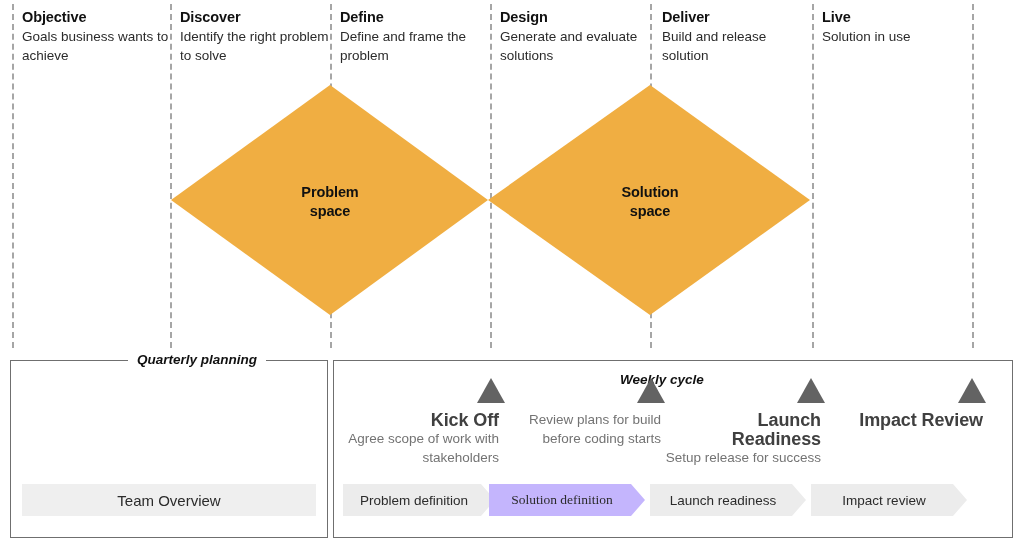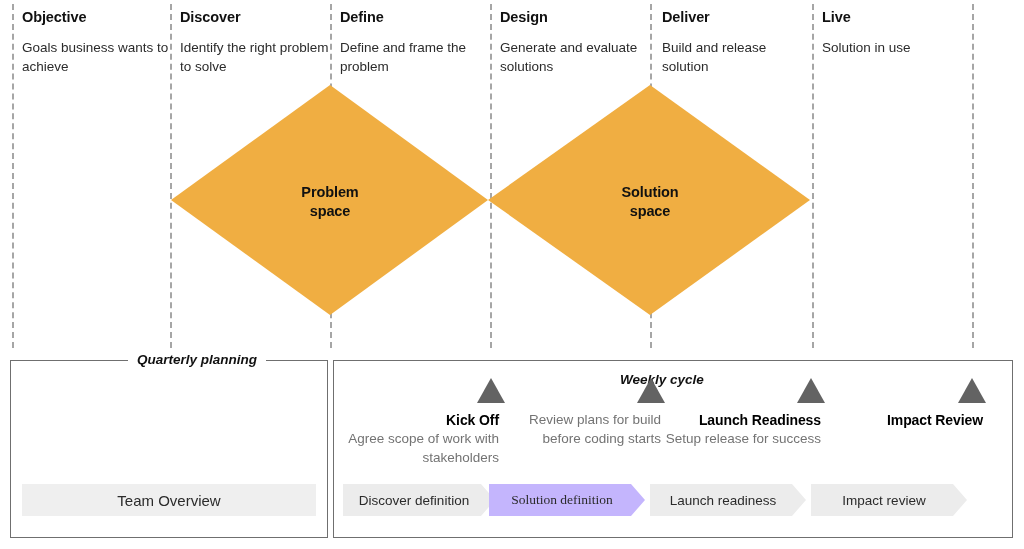--- a/index.html
+++ b/index.html
@@ -36,21 +36,21 @@
     font-weight: bold;
     color: #111111;
     line-height: 19px;
     letter-spacing: -0.1px;
   }
   .phase-desc {
     font-size: 13.5px;
     font-weight: normal;
     color: #2b2b2b;
     line-height: 18.5px;
-    margin-top: 12px;
+    margin-top: 1px;
   }
 
   
   .diamond-layer {
     position: absolute;
     left: 0;
     top: 0;
     width: 1024px;
     height: 345px;
     pointer-events: none;
@@ -95,23 +95,23 @@
   .milestone-text {
     position: absolute;
     top: 33px;
     right: 0;
     width: 160px;
     text-align: right;
     padding-right: 3px;
     box-sizing: border-box;
   }
   .milestone-title {
-    font-size: 14px;
-    font-weight: bold;
-    color: #000000;
+    font-size: 18px;
+    font-weight: bold;
+    color: #404040;
     line-height: 19px;
     letter-spacing: -0.1px;
   }
   .milestone-desc {
     font-size: 13.5px;
     color: #737373;
     line-height: 18.5px;
     margin-top: 0;
   }
 
@@ -219,17 +219,17 @@
       <div class="milestone-desc">Setup release for success</div>
     </div>
     <div class="milestone-tri" style="left: 958px; top: 378px; position: absolute; border-bottom-color: rgb(99, 99, 99);"></div>
     <div class="milestone-text" style="left: 826px; top: 411px; right: auto;">
       <div class="milestone-title">Impact Review</div>
     </div>
   </div>
 
 <div id="bars-layer">
     <div class="bar-plain" style="left: 22px; top: 484px; width: 294px;">Team Overview</div>
-    <div class="chev" style="left: 343px; top: 484px; width: 152px; background: rgb(236, 236, 236);">Discover definition</div>
+    <div class="chev" style="left: 343px; top: 484px; width: 152px; background: rgb(236, 236, 236);">Problem definition</div>
     <div class="chev" style="left: 489px; top: 484px; width: 156px; background: #c4b5fd; font-family: Liberation Serif, serif;">Solution definition</div>
     <div class="chev" style="left: 650px; top: 484px; width: 156px; background: rgb(236, 236, 236);">Launch readiness</div>
     <div class="chev" style="left: 811px; top: 484px; width: 156px; background: rgb(236, 236, 236);">Impact review</div>
   </div>
 
 </body></html>

